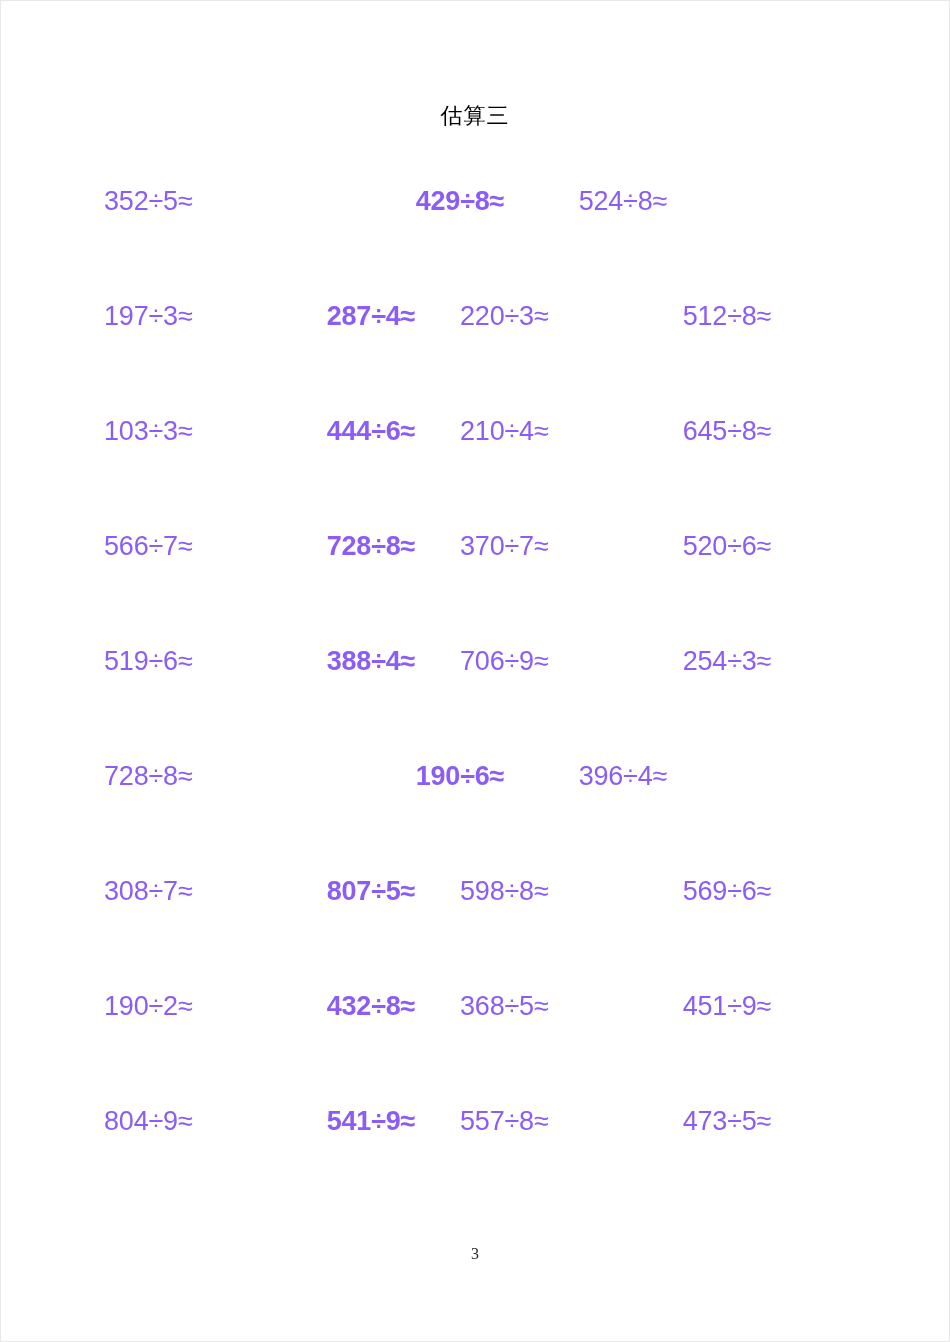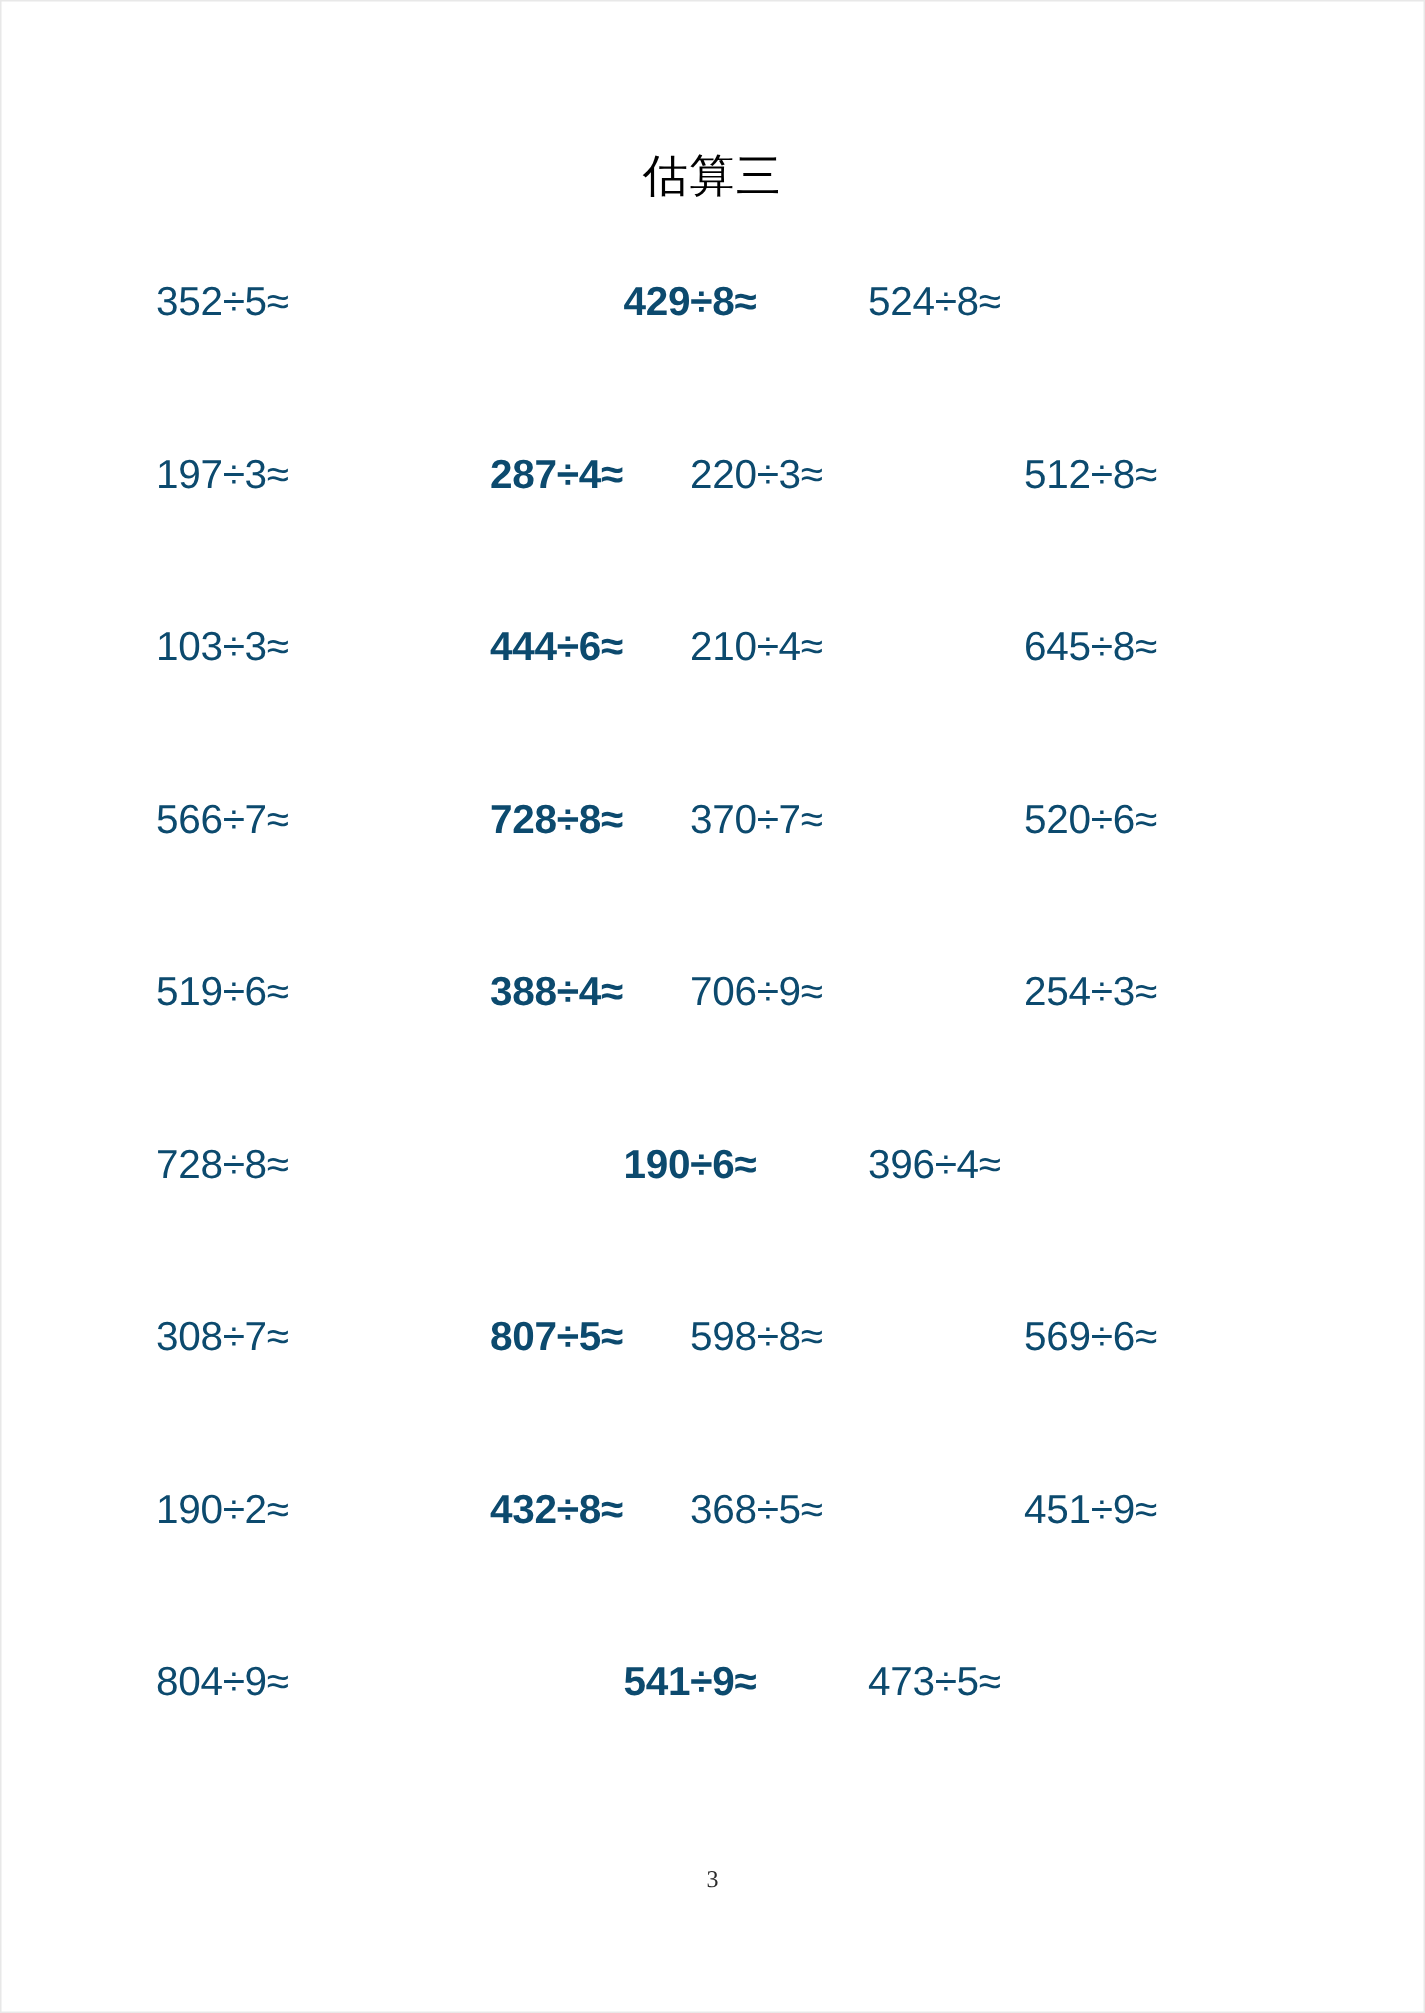--- a/index.html
+++ b/index.html
@@ -19,22 +19,22 @@
     overflow: hidden;
     font-family: "Liberation Sans", "DejaVu Sans", sans-serif;
   }
 
   .worksheet-title {
     position: absolute;
     top: 98px;
     left: 0;
     width: 100%;
     text-align: center;
-    font-family: Liberation Serif, serif;
-    font-size: 30px;
+    font-family: Liberation Mono, monospace;
+    font-size: 22px;
     line-height: 38px;
     color: #000000;
     letter-spacing: 1px;
   }
 
   .problem-grid {
     position: absolute;
     top: 180px;
     left: 95px;
     width: 720px;
@@ -45,21 +45,21 @@
     width: 100%;
     height: 115px;
     align-items: flex-start;
   }
 
   .problem-cell {
     flex: 1 1 25%;
     text-align: center;
     font-size: 27px;
     line-height: 40px;
-    color: #0c4a6e;
+    color: #8b5cf6;
     font-family: "Liberation Sans", "DejaVu Sans", sans-serif;
     white-space: nowrap;
     letter-spacing: -0.2px;
   }
 
   .problem-row .problem-cell:nth-child(1) { text-align: left; padding-left: 8px; }
   .problem-row .problem-cell:nth-child(2) { text-align: center; font-weight: bold; }
   .problem-row .problem-cell:nth-child(3) { text-align: left; }
   .problem-row .problem-cell:nth-child(4) { text-align: center; }
 
@@ -133,20 +133,21 @@
     <div class="problem-row">
       <div class="problem-cell">190÷2≈</div>
       <div class="problem-cell">432÷8≈</div>
       <div class="problem-cell">368÷5≈</div>
       <div class="problem-cell">451÷9≈</div>
     </div>
 
     <div class="problem-row">
       <div class="problem-cell">804÷9≈</div>
       <div class="problem-cell">541÷9≈</div>
+      <div class="problem-cell">557÷8≈</div>
       <div class="problem-cell">473÷5≈</div>
     </div>
 
   </div>
 
   <div class="page-number">3</div>
 
 </div>
 
 </body></html>

